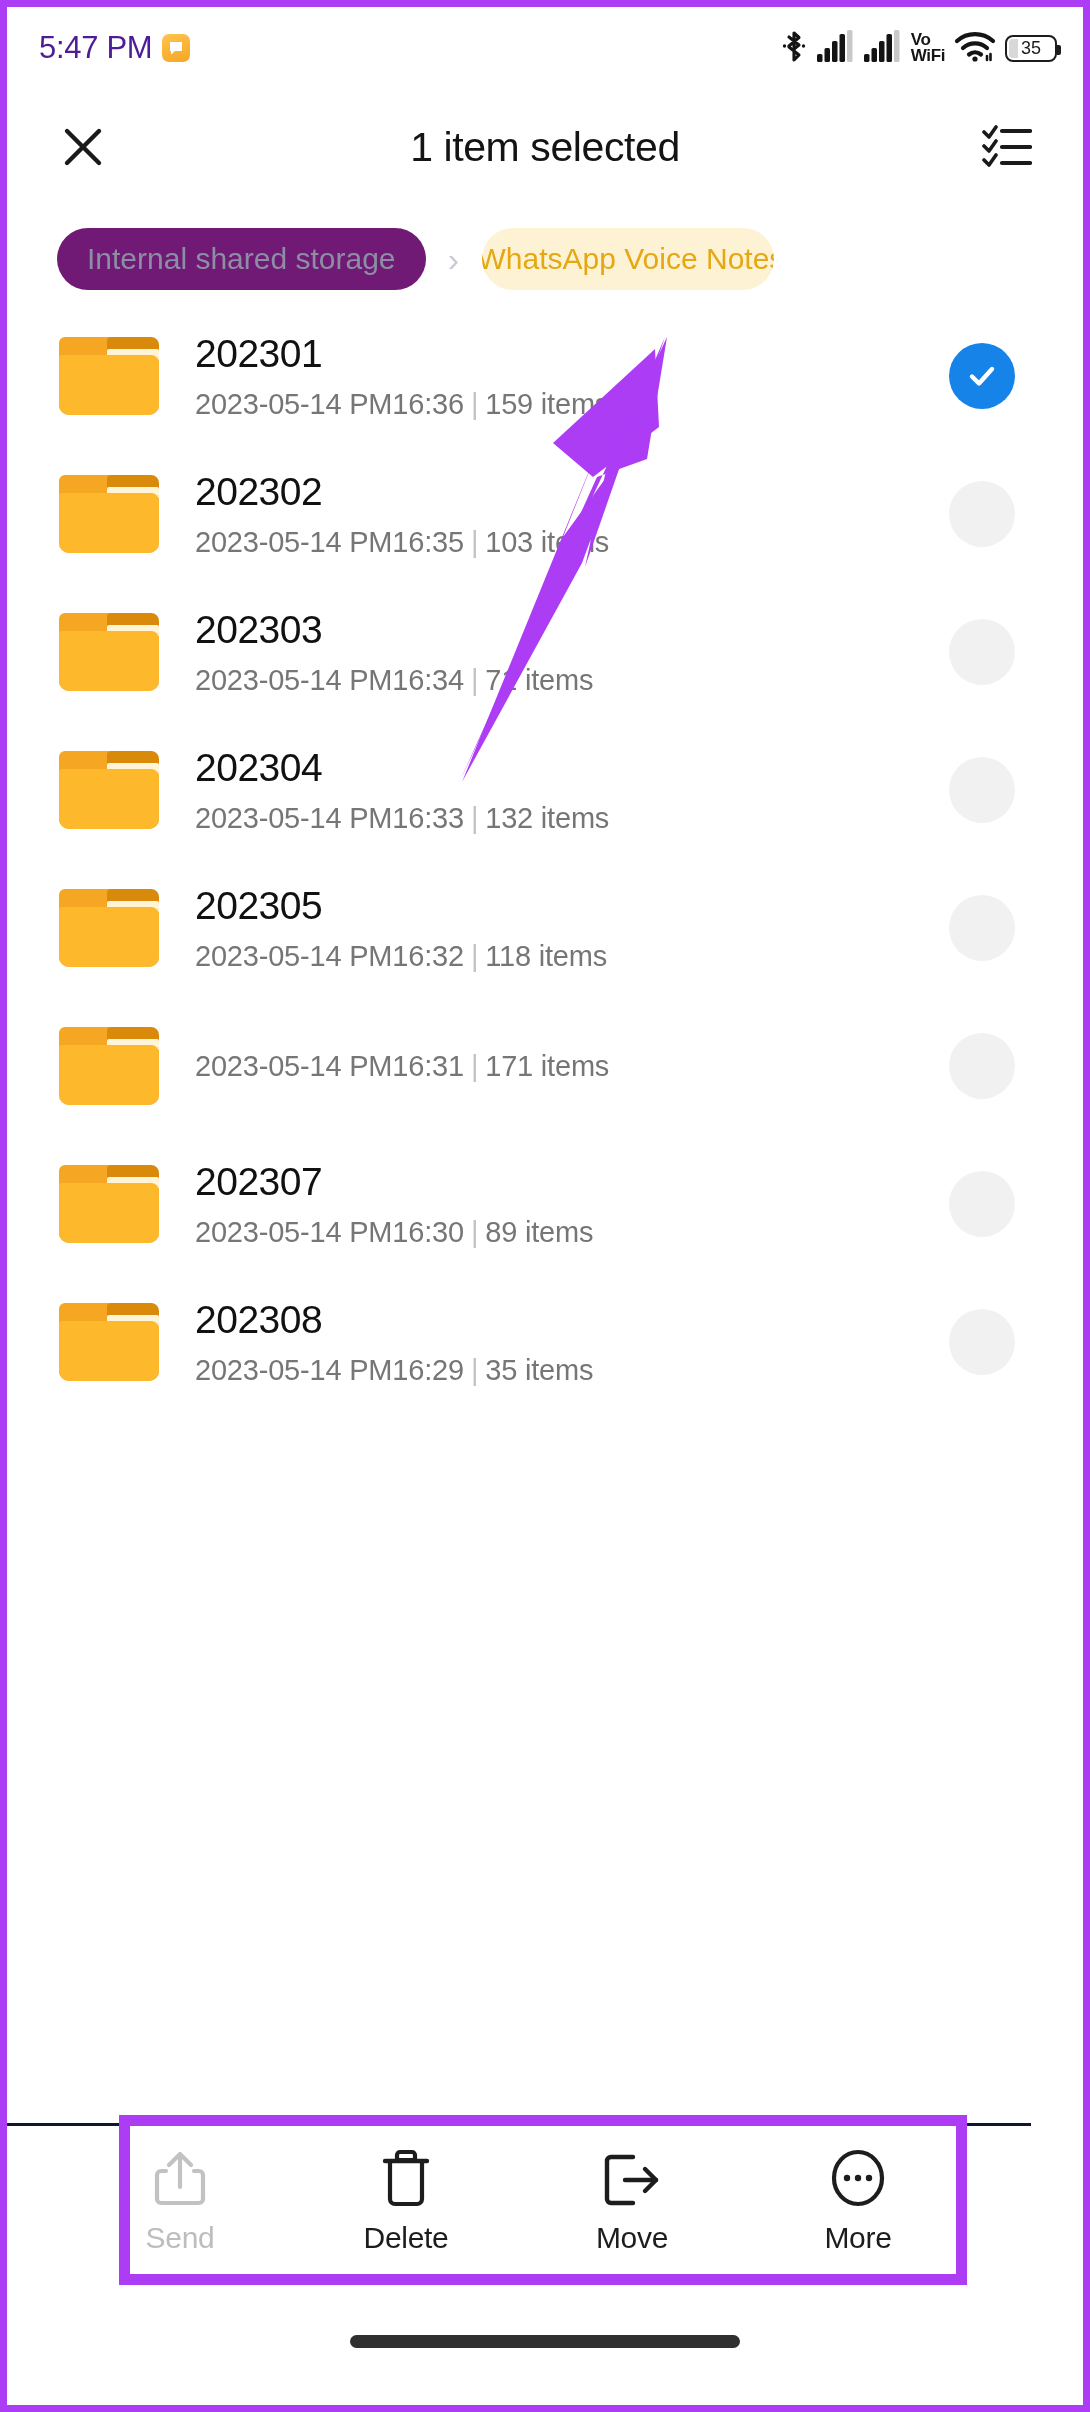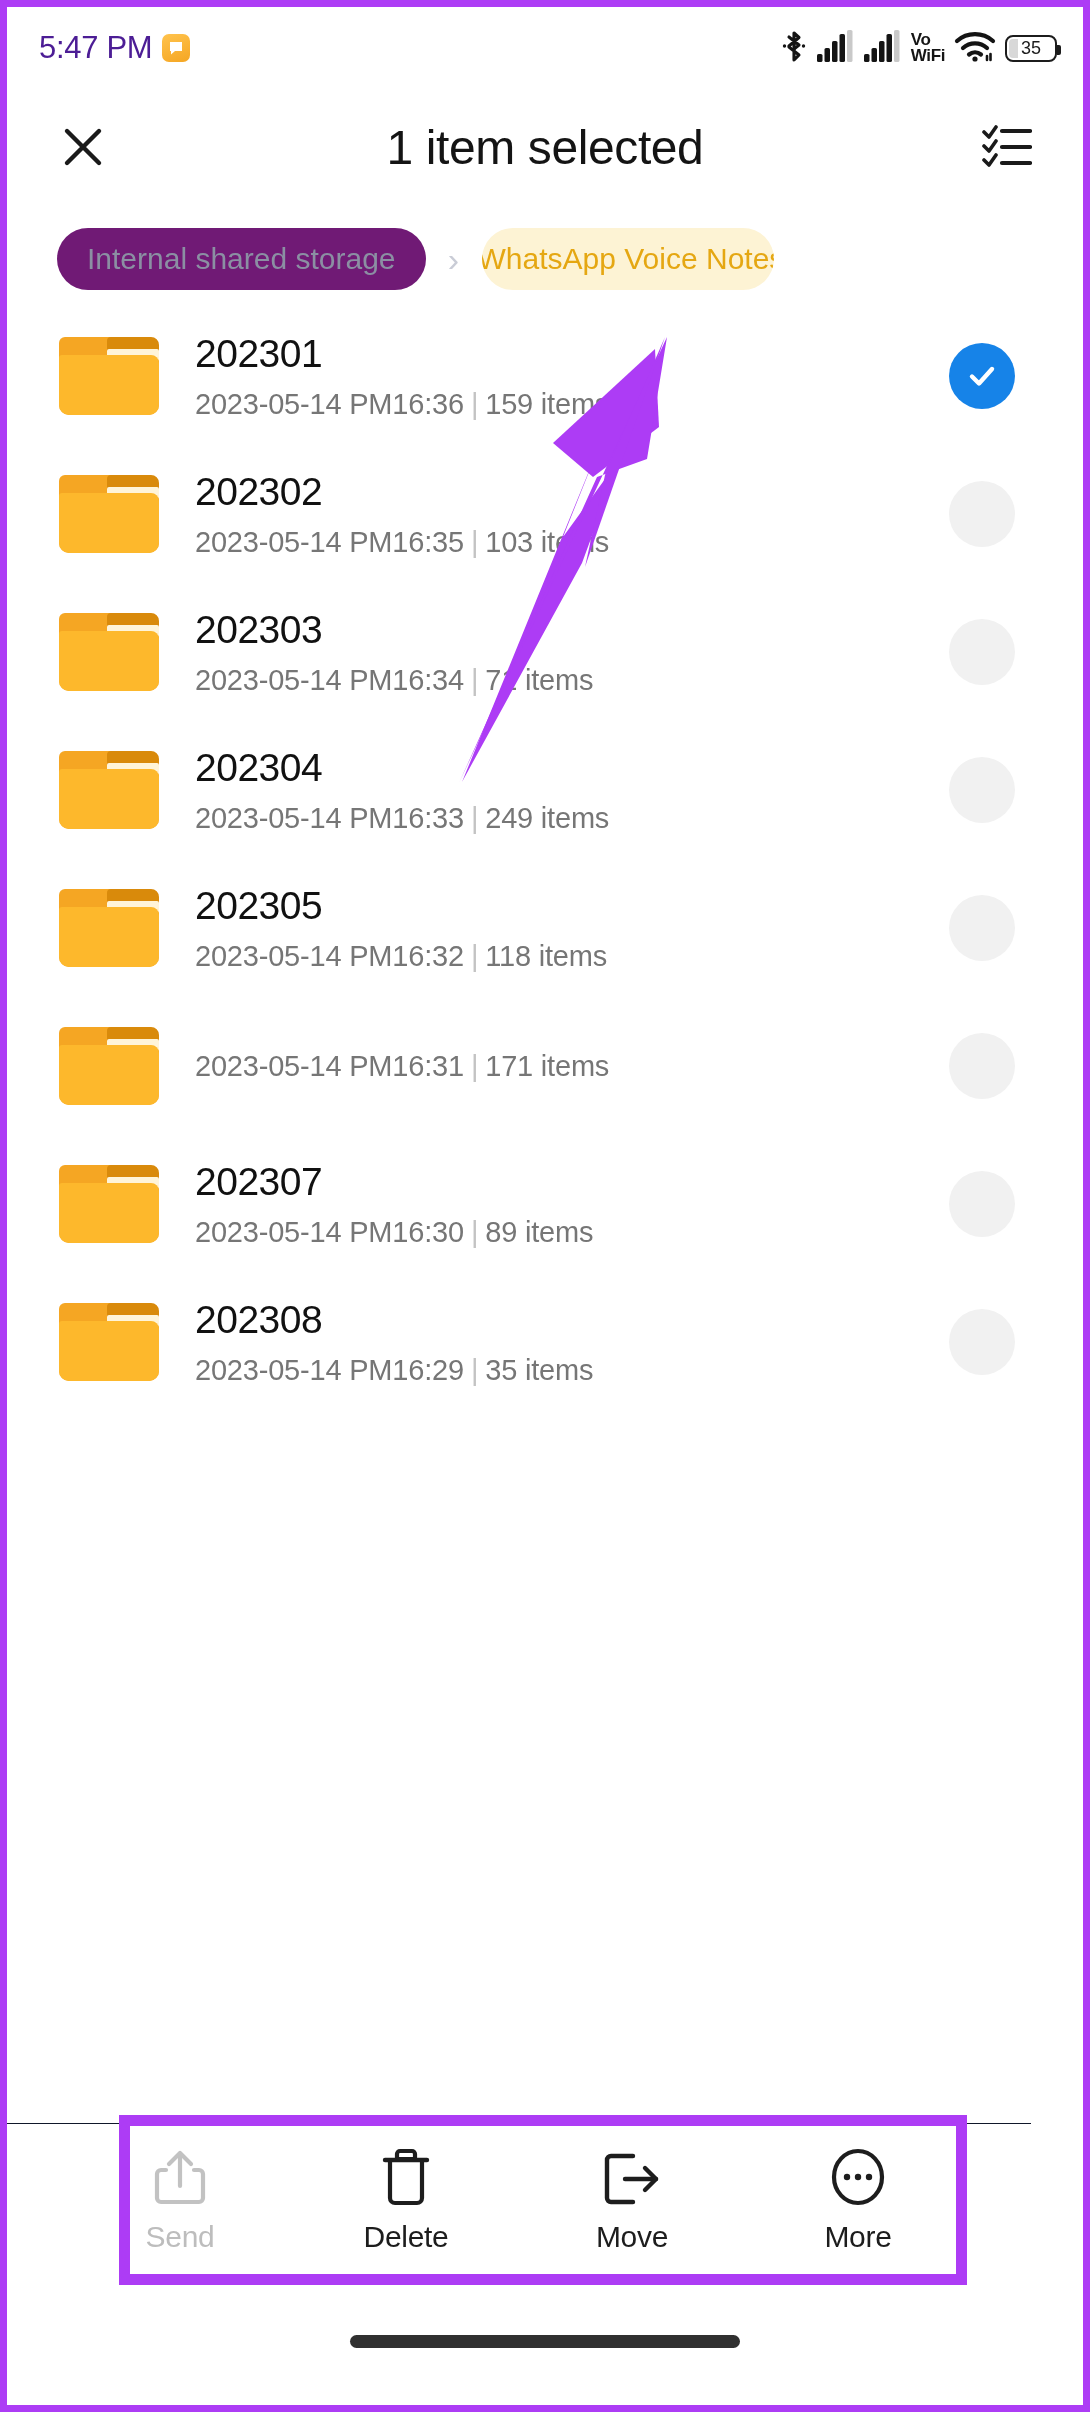--- a/index.html
+++ b/index.html
@@ -61,21 +61,21 @@
     position:absolute; left:0; top:82px;
     width:1076px; height:116px;
     display:flex; align-items:center;
   }
   .appbar-close {
     position:absolute; left:40px; top:50%; transform:translateY(-50%);
     width:72px; height:72px; display:flex; align-items:center; justify-content:center;
   }
   .appbar-title {
     position:absolute; left:0; right:0; text-align:center;
-    font-size:48px; color:#141414; letter-spacing:-0.4px;
+    font-size:41px; color:#141414; letter-spacing:-0.4px;
   }
   .appbar-selectall {
     position:absolute; right:42px; top:50%; transform:translateY(-50%);
     width:68px; height:68px; display:flex; align-items:center; justify-content:center;
   }
 
   
   .crumbs {
     position:absolute; left:0; top:212px;
     width:1076px; height:80px;
@@ -137,21 +137,21 @@
   .check.on {
     background:#1683e8;
     display:flex; align-items:center; justify-content:center;
   }
 
   
   .actionbar {
     position:absolute; left:0; bottom:128px;
     width:1024px; height:154px;
     background:#ffffff;
-    border-top:1px solid #0f172a;
+    border-top:3px solid #0f172a;
     display:flex; align-items:center; justify-content:space-around;
     padding:0 60px;
   }
   .action {
     display:flex; flex-direction:column; align-items:center; gap:14px;
     width:150px;
   }
   .action-label { font-size:30px; color:#1d1d1d; letter-spacing:-0.3px; }
   .action.disabled .action-label { color:#bdbdbd; }
   .action-ico { height:58px; display:flex; align-items:flex-end; }
@@ -306,21 +306,21 @@
       </div>
       <div class="row">
         <div class="folder-ico">
           <div class="back"></div>
           <div class="tabtop"></div>
           <div class="paper"></div>
           <div class="front"></div>
         </div>
         <div class="row-text">
           <div class="row-name">202304</div>
-          <div class="row-meta"><span>2023-05-14 PM16:33</span><span class="bar">|</span><span>249 items</span></div>
+          <div class="row-meta"><span>2023-05-14 PM16:33</span><span class="bar">|</span><span>132 items</span></div>
         </div>
         <div class="check"></div>
       </div>
       <div class="row">
         <div class="folder-ico">
           <div class="back"></div>
           <div class="tabtop"></div>
           <div class="paper"></div>
           <div class="front"></div>
         </div>

